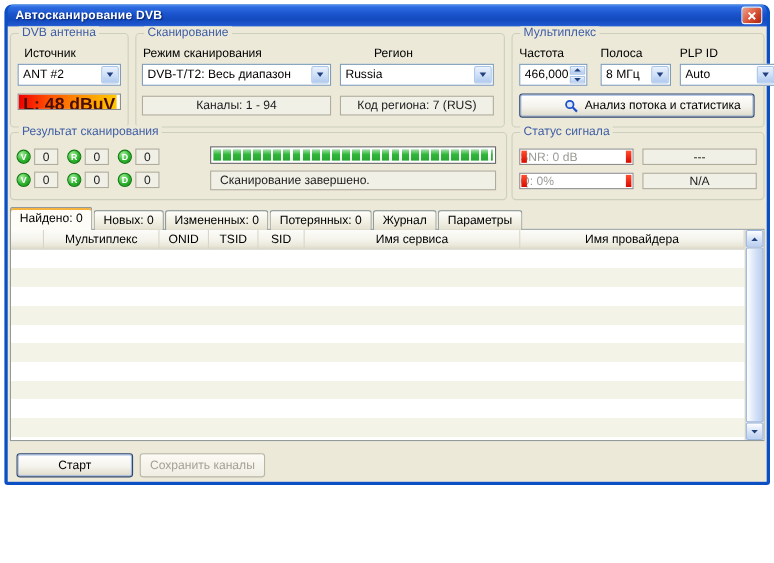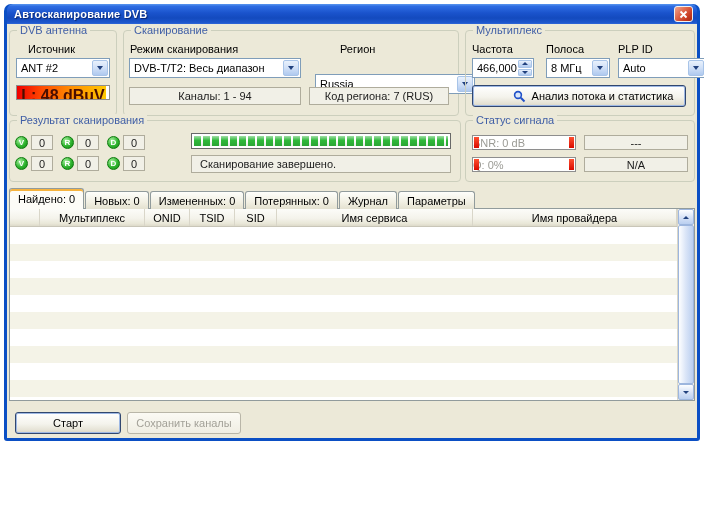--- a/index.html
+++ b/index.html
@@ -121,21 +121,21 @@
         <svg width="9" height="9" viewBox="0 0 9 9">
           <path d="M1.5 1.5 L7.5 7.5 M7.5 1.5 L1.5 7.5" stroke="#fff" stroke-width="1.8" fill="none"></path>
         </svg>
       </span>
     </div>
 
     <div class="client">
 
       <div class="group" style="left:2px; top:6px; width:108px; height:86px;">
         <span class="cap">DVB антенна</span>
-        <span class="lbl" style="left:18px; top:12px;">Источник</span>
+        <span class="lbl" style="left:12px; top:12px;">Источник</span>
         <div class="combo" style="left:6px; top:27px; width:94px;">
           <span class="val">ANT #2</span>
           <span class="drop-btn">
               <span class="tri-dn"></span>
             </span>
         </div>
         <div class="levelbox" style="left:6px; top:54px; width:94px; height:15px;">
           <div class="levelfill" style="width: 97%;"></div>
           <span class="leveltext">L: 48 dBuV</span>
         </div>
@@ -144,21 +144,21 @@
       <div class="group" style="left:116px; top:6px; width:336px; height:86px;">
         <span class="cap">Сканирование</span>
         <span class="lbl" style="left:6px; top:12px;">Режим сканирования</span>
         <div class="combo" style="left:5px; top:27px; width:172px;">
           <span class="val">DVB-T/T2: Весь диапазон</span>
           <span class="drop-btn">
               <span class="tri-dn"></span>
             </span>
         </div>
         <span class="lbl" style="left:200px; top:12px;padding-left:16px;">Регион</span>
-        <div class="combo" style="left:191px; top:27px; width:160px;margin-top:16px;">
+        <div class="combo" style="left:185px; top:27px; width:140px;">
           <span class="val">Russia</span>
           <span class="drop-btn">
               <span class="tri-dn"></span>
             </span>
         </div>
         <div class="panel" style="left:5px; top:56px; width:172px; height:18px;">Каналы: 1 - 94</div>
         <div class="panel" style="left:185px; top:56px; width:140px; height:18px;">Код региона: 7 (RUS)</div>
       </div>
 
       <div class="group" style="left:458px; top:6px; width:230px; height:86px;">

